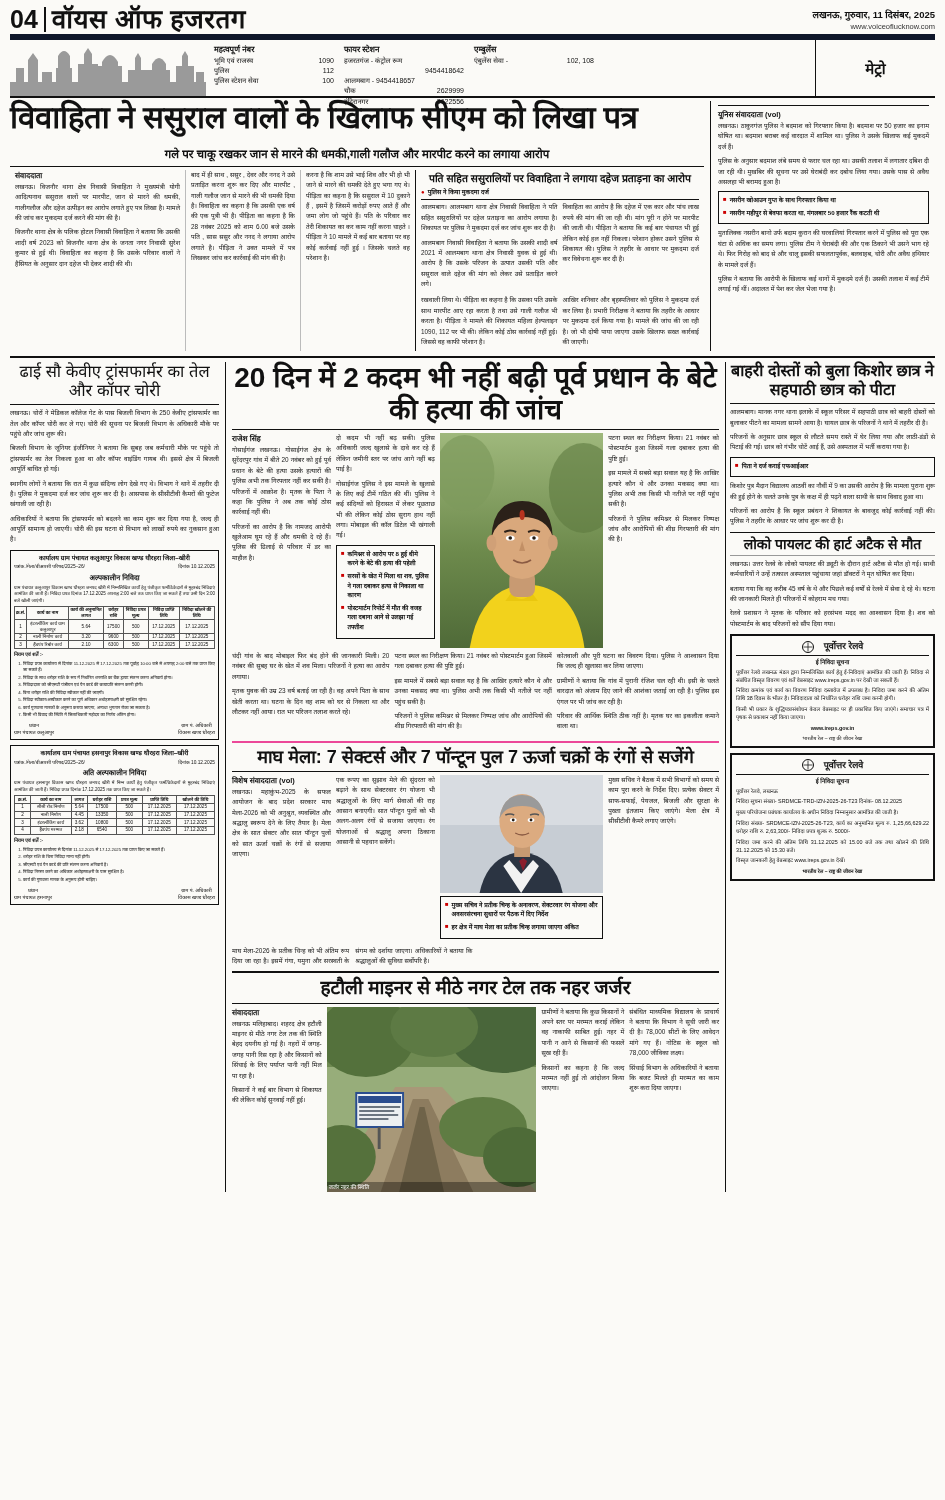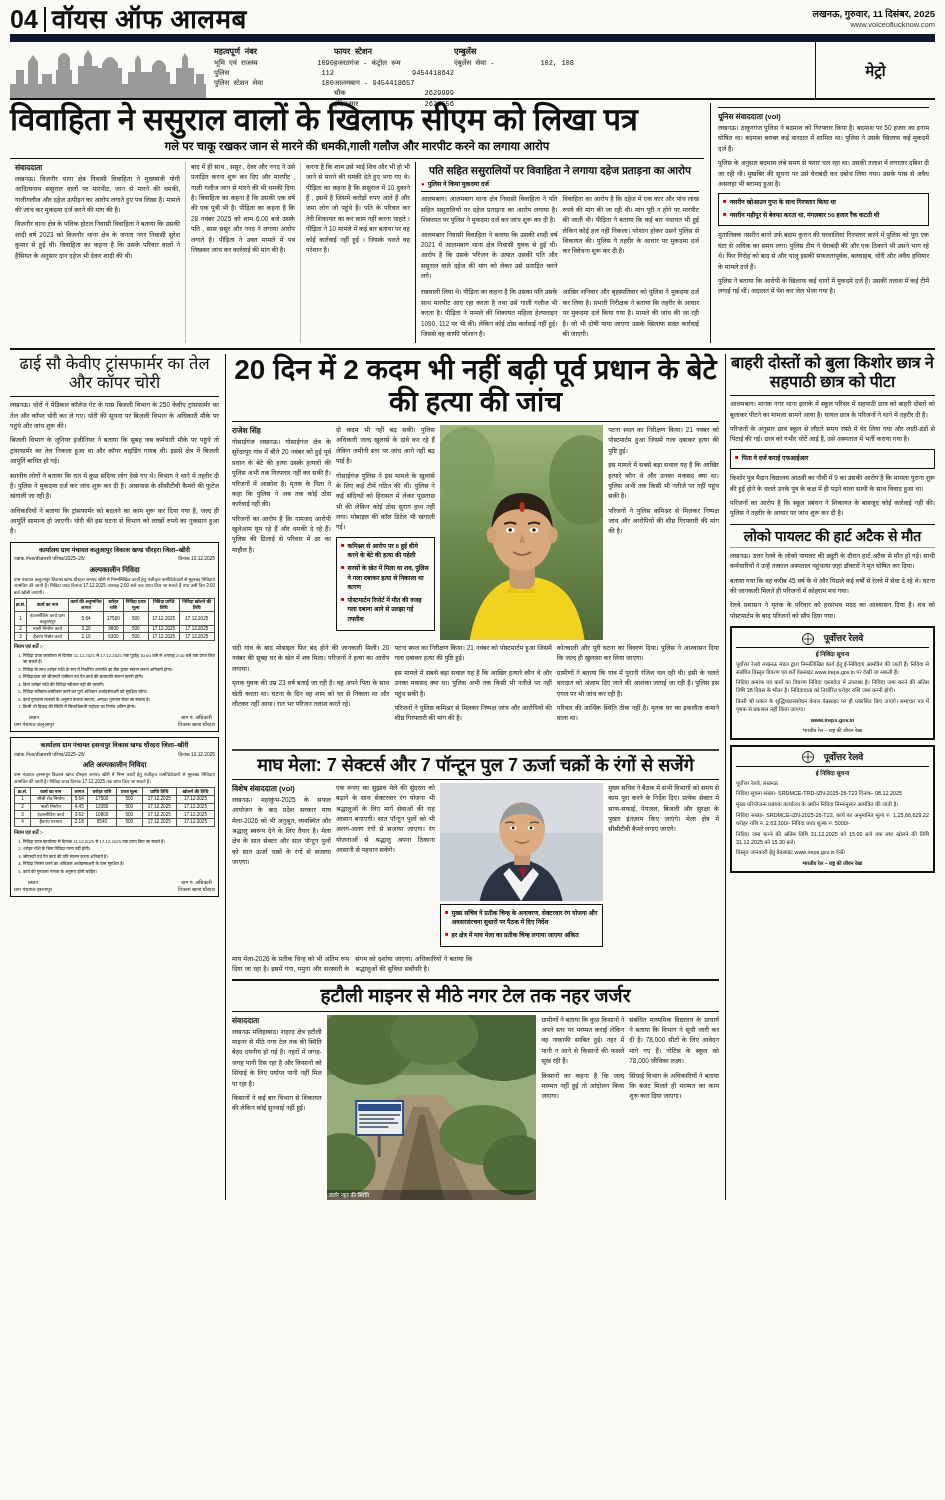--- a/index.html
+++ b/index.html
@@ -7,35 +7,35 @@
   body {
     width:945px; height:1500px;
     background:#fbfaf7;
     font-family:"Liberation Sans", sans-serif;
     color:#111;
     overflow:hidden;
   }
   .page { width:945px; height:1500px; padding:6px 10px 4px 10px; position:relative; }
 
   
-  .masthead { display:flex; align-items:center; border-bottom:8px solid #0f172a; padding-bottom:2px; }
+  .masthead { display:flex; align-items:flex-end; border-bottom:6px solid #0f172a; padding-bottom:2px; }
   .mast-page-num {
     font-weight:bold; font-size:25px; line-height:1;
     border-right:2px solid #111; padding-right:6px; margin-right:6px;
   }
   .mast-title { font-weight:bold; font-size:26px; line-height:1; letter-spacing:0.5px; }
   .mast-right { margin-left:auto; text-align:right; font-size:9px; line-height:1.4; }
   .mast-right .date { font-weight:bold; font-size:9.5px; }
   .mast-right .site { font-size:7.5px; color:#333; }
 
   
   .infostrip { display:flex; align-items:stretch; border-bottom:2px solid #111; height:58px; }
   .skyline { width:196px; position:relative; overflow:hidden; }
   .skyline svg { position:absolute; bottom:0; left:0; }
-  .emerg { flex:1; display:flex; font-size:7px; padding:3px 4px 0 8px; gap:0;font-family:Liberation Mono, monospace; }
+  .emerg { flex:1; display:flex; font-size:7px; padding:3px 4px 0 8px; gap:10px; }
   .emerg-col { min-width:120px; }
   .emerg-col .hd { font-weight:bold; font-size:8px; margin-bottom:2px; }
   .emerg-row { display:flex; justify-content:space-between; gap:6px; line-height:1.45; }
   .emerg-row .lbl { white-space:nowrap; }
   .emerg-row .val { white-space:nowrap; }
   .metro-box {
     width:120px; border-left:1px solid #111; display:flex; align-items:center; justify-content:center;
   }
   .metro-box span { font-weight:bold; font-size:15px; }
 
@@ -44,21 +44,21 @@
   .thin { border-top:1px solid #999; }
   .byline { font-size:7.5px; font-weight:bold; margin-bottom:2px; }
   .body-txt { font-size:6.4px; line-height:1.62; text-align:justify; color:#1a1a1a; }
   .body-txt p { margin:0 0 4px 0; }
 
   
   .lead { display:flex; margin-top:3px; }
   .lead-left { width:700px; padding-right:6px; }
   .lead-right { width:219px; padding-left:7px; border-left:1px solid #111; }
   .lead-h1 { font-size:31px; font-weight:bold; line-height:1.1; letter-spacing:-0.3px; }
-  .lead-sub { font-size:11.5px; font-weight:bold; text-align:center; margin-top:3px; line-height:1.2; }
+  .lead-sub { font-size:11.5px; font-weight:bold; text-align:center; margin-top:13px; line-height:1.2; }
   .lead-cols { display:flex; margin-top:4px; }
   .lead-cols .c { padding:0 5px; }
   .lead-cols .c + .c { border-left:1px solid #bbb; }
 
   .sub-h { font-size:10.5px; font-weight:bold; text-align:center; line-height:1.2; margin:2px 0 3px; }
   .bullet-line { font-size:6.3px; font-weight:bold; margin:3px 0; }
   .dot::before { content:"\25CF"; color:#c00; font-size:6px; margin-right:3px; }
 
   .r-h1 { font-size:19px; font-weight:bold; text-align:center; line-height:1.12; }
 
@@ -100,21 +100,21 @@
   .adbox p { margin:0 0 3px 0; text-align:justify; }
   .center { text-align:center; }
 </style>
 </head>
 <body>
 
 <div class="page">
 
   <div class="masthead">
     <div class="mast-page-num">04</div>
-    <div class="mast-title">वॉयस ऑफ आलमब</div>
+    <div class="mast-title">वॉयस ऑफ हजरतग</div>
     <div class="mast-right">
       <div class="date">लखनऊ, गुरुवार, 11 दिसंबर, 2025</div>
       <div class="site">www.voiceoflucknow.com</div>
     </div>
   </div>
 
   <div class="infostrip">
     <div class="skyline">
       <svg width="196" height="58" viewBox="0 0 196 58">
         <g fill="#9a9a9a">
@@ -519,21 +519,21 @@
             <p>इस मामले में सबसे बड़ा सवाल यह है कि आखिर हत्यारे कौन थे और उनका मकसद क्या था। पुलिस अभी तक किसी भी नतीजे पर नहीं पहुंच सकी है।</p>
             <p>परिजनों ने पुलिस कमिश्नर से मिलकर निष्पक्ष जांच और आरोपियों की शीघ्र गिरफ्तारी की मांग की है।</p>
           </div>
         <div class="body-txt" style="width:34%" id="mc-5">
             <p>कोतवाली और पूरी घटना का विवरण दिया। पुलिस ने आश्वासन दिया कि जल्द ही खुलासा कर लिया जाएगा।</p>
             <p>ग्रामीणों ने बताया कि गांव में पुरानी रंजिश चल रही थी। इसी के चलते वारदात को अंजाम दिए जाने की आशंका जताई जा रही है। पुलिस इस एंगल पर भी जांच कर रही है।</p>
             <p>परिवार की आर्थिक स्थिति ठीक नहीं है। मृतक घर का इकलौता कमाने वाला था।</p>
           </div>
       </div>
 
-      <div style="border-top:2px solid #404040;margin-top:21px;padding-top:4px">
+      <div style="border-top:2px solid #ec4899;margin-top:5px;padding-top:4px">
         <div class="mid-bh" style="font-size:18px">माघ मेला: 7 सेक्टर्स और 7 पॉन्टून पुल 7 ऊर्जा चक्रों के रंगों से सजेंगे</div>
         <div class="rule" style="margin:4px 0 3px"></div>
         <div style="display:flex;gap:5px">
           <div style="width:100px">
             <div class="byline">विशेष संवाददाता (vol)</div>
             <div class="body-txt" id="mg-1">
                 <p>लखनऊ। महाकुंभ-2025 के सफल आयोजन के बाद प्रदेश सरकार माघ मेला-2026 को भी अनुश्रुत, व्यवस्थित और श्रद्धालु स्वरूप देने के लिए तैयार है। मेला क्षेत्र के सात सेक्टर और सात पॉन्टून पुलों को सात ऊर्जा चक्रों के रंगों से सजाया जाएगा।</p>
               </div>
           </div>
           <div style="width:100px">

